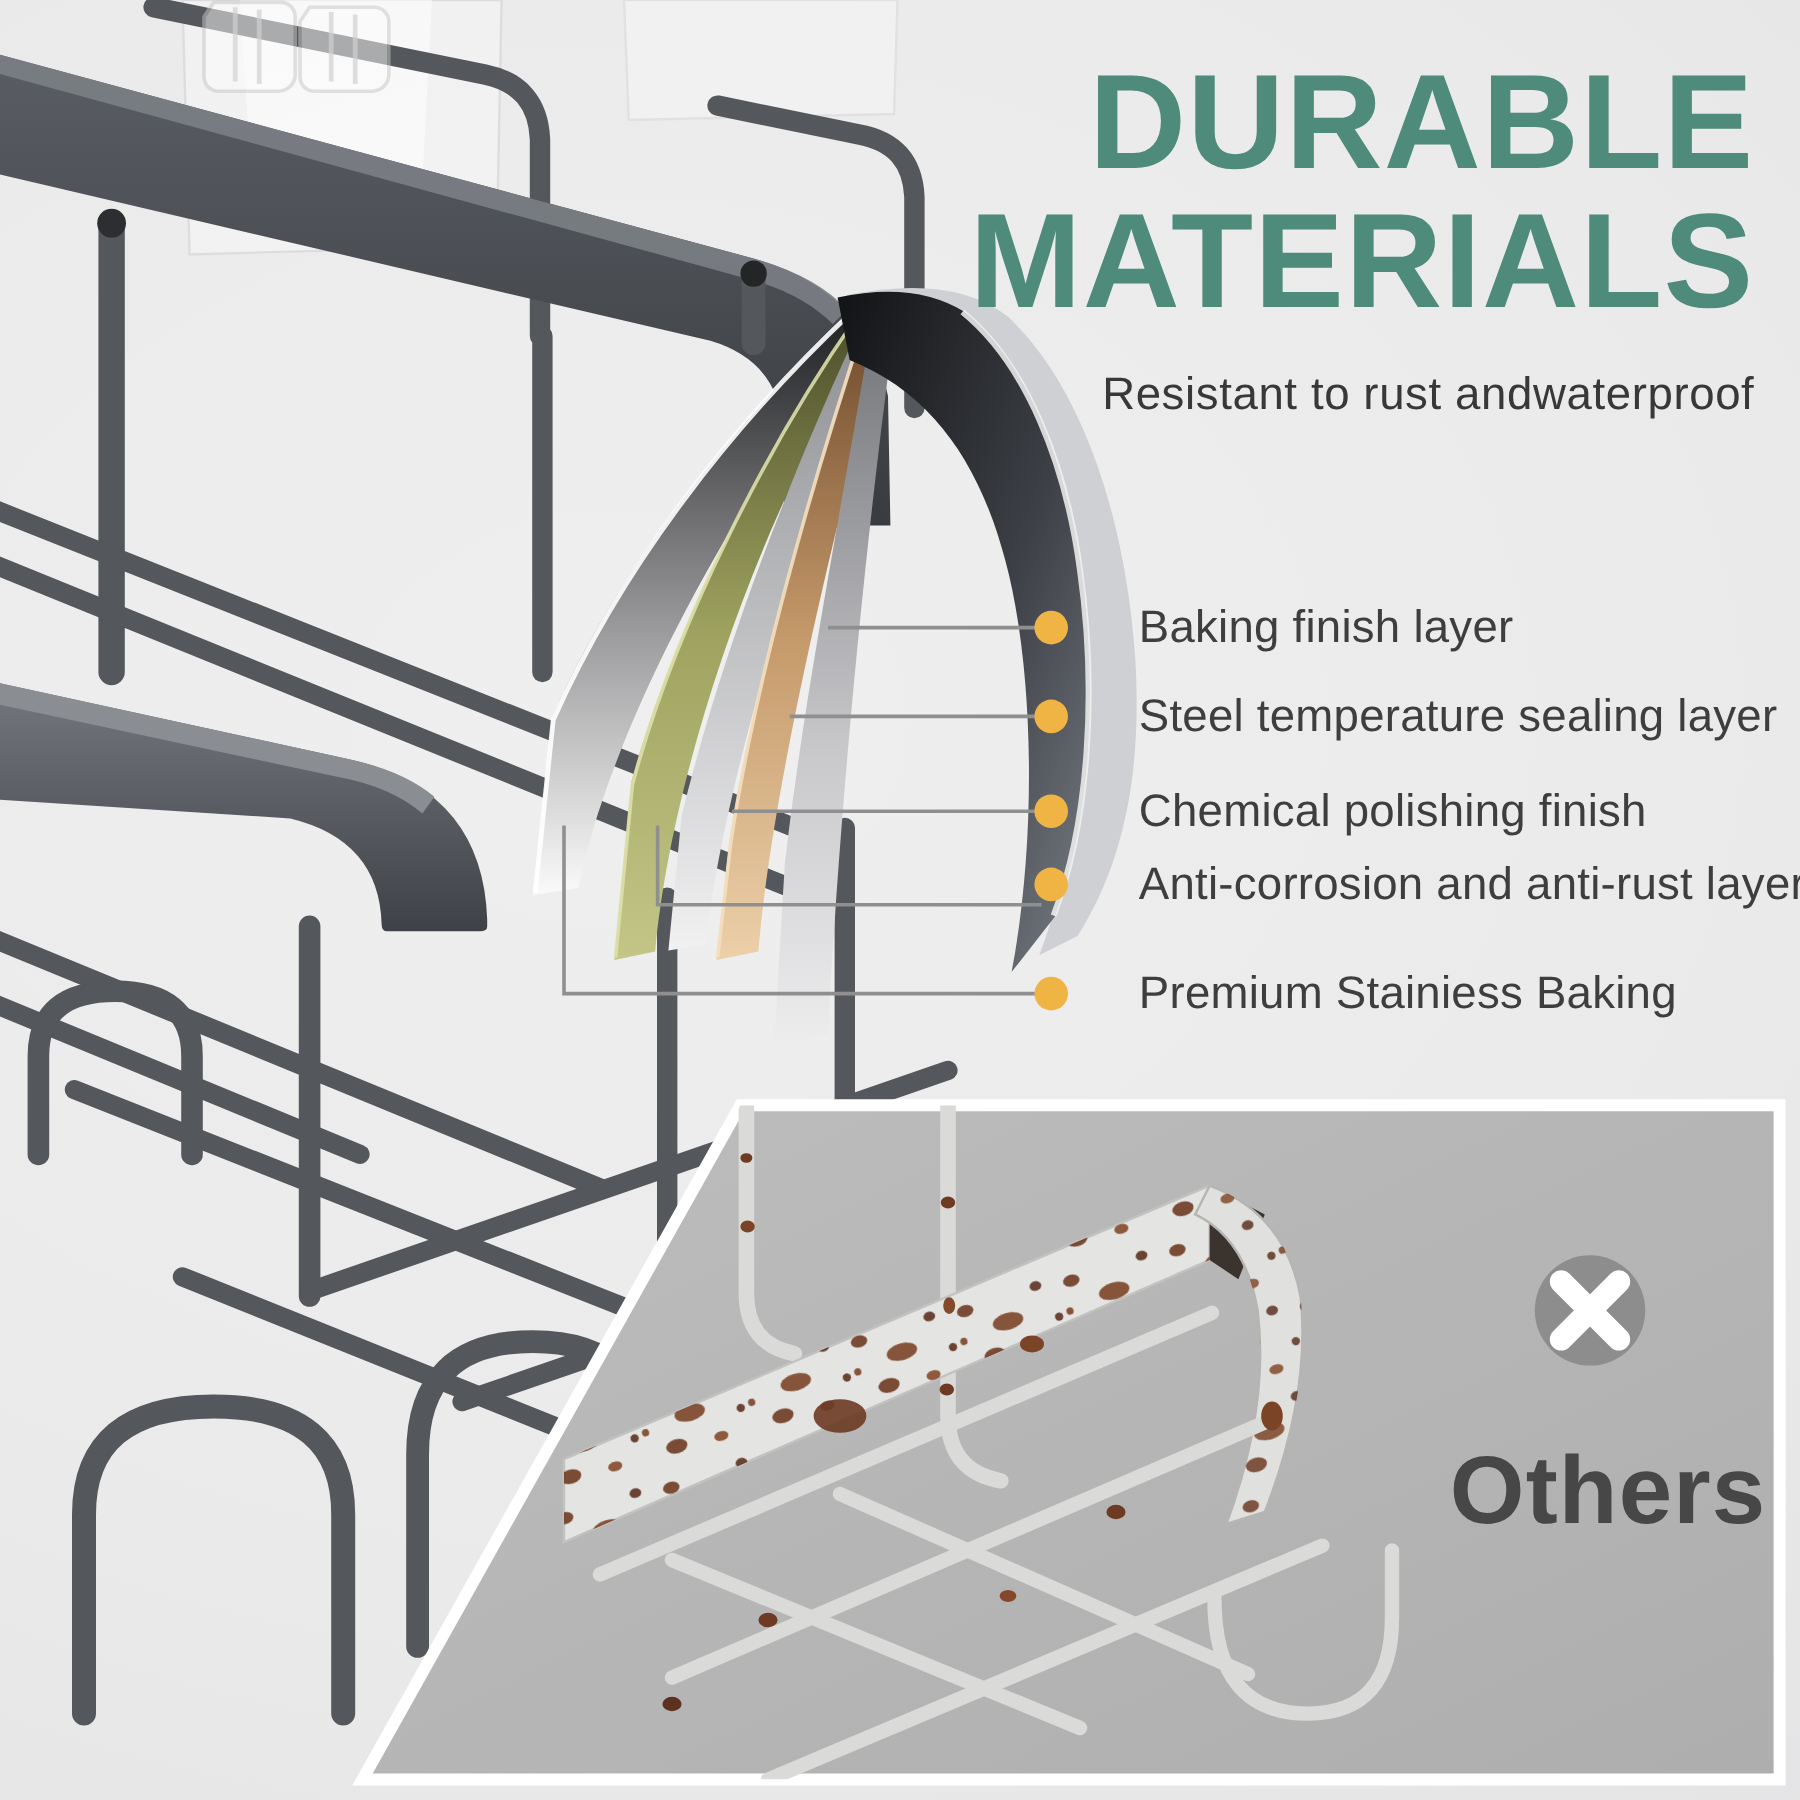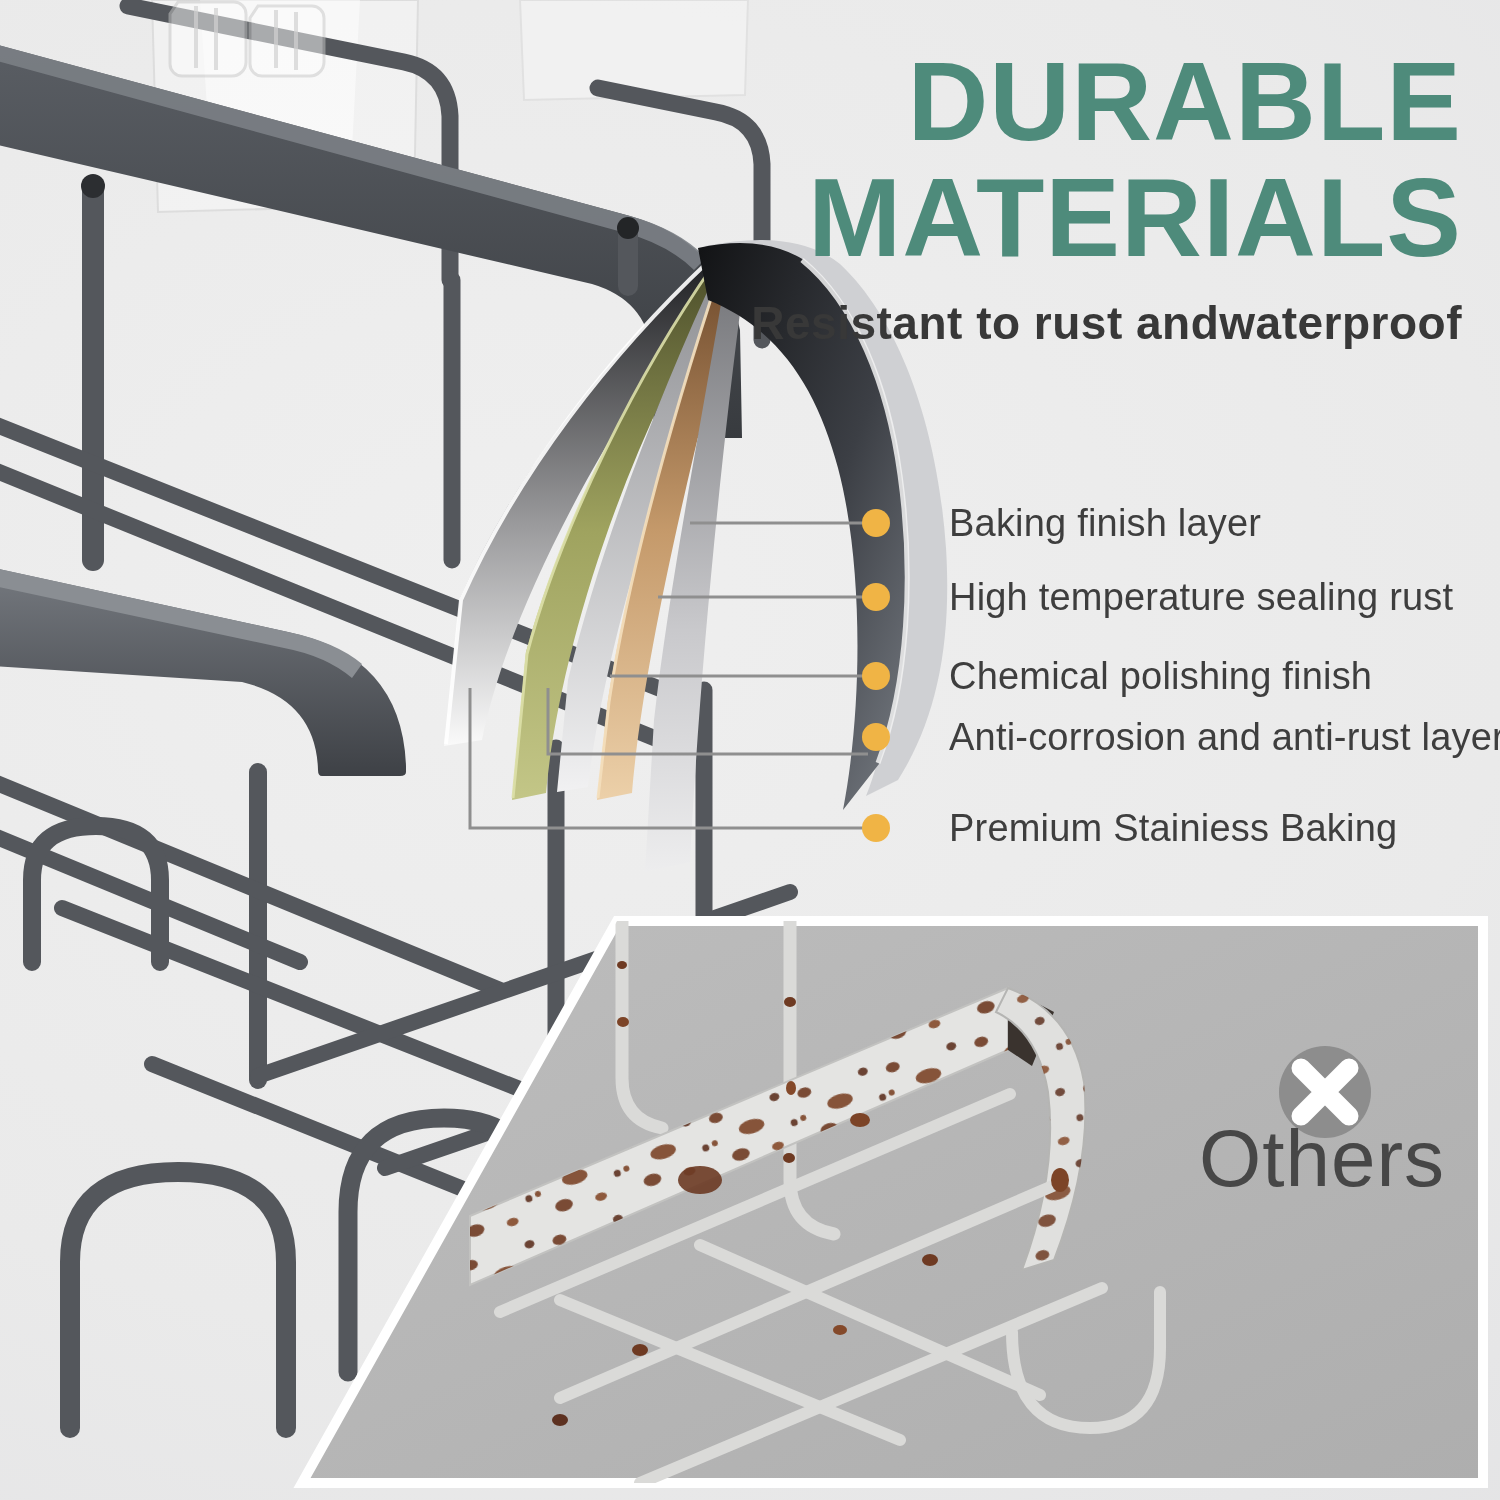--- a/index.html
+++ b/index.html
@@ -6,35 +6,35 @@
   .stage{
     position:relative;width:1500px;height:1500px;overflow:hidden;
     background:radial-gradient(120% 90% at 35% 40%, #efefef 0%, #eaeaea 55%, #e2e2e4 100%);
   }
   .title{
     position:absolute;right:38px;top:44px;text-align:right;
     color:var(--title-color,#4E8B7B);font-weight:bold;
     font-size:112px;line-height:116px;letter-spacing:1px;margin-left:24px;
   }
   .subtitle{
-    position:absolute;right:38px;top:296px;text-align:right;
-    color:#383838;font-weight:bold;font-size:46px;letter-spacing:.5px;
+    position:absolute;right:38px;top:308px;text-align:right;
+    color:#383838;font-weight:normal;font-size:38px;letter-spacing:.5px;
   }
   .callout-row{
     position:absolute;left:862px;height:54px;display:flex;align-items:center;gap:13px;
   }
   .callout-dot{
     width:28px;height:28px;border-radius:50%;background:var(--accent,#F0B445);flex:0 0 auto;
   }
   .callout-label{
     color:#3e3e3e;font-size:38px;font-weight:500;letter-spacing:.2px;white-space:nowrap;padding-left:46px;
   }
   .others-label{
-    position:absolute;left:1172px;top:1113px;width:300px;text-align:center;
-    color:#474747;font-weight:normal;font-size:80px;letter-spacing:1px;
+    position:absolute;left:1172px;top:1196px;width:300px;text-align:right;
+    color:#474747;font-weight:bold;font-size:80px;letter-spacing:1px;
   }
   svg{position:absolute;left:0;top:0;}
   .callout-line{stroke:var(--line-color,#8F8F8F);stroke-width:3;fill:none;}
   .wire{stroke:#54575c;fill:none;stroke-linecap:round;}
   .rustwire{stroke:#dadad8;fill:none;stroke-linecap:round;}
 </style>
 </head>
 <body>
 
 <div class="stage">
@@ -216,21 +216,21 @@
     <div>MATERIALS</div>
   </div>
   <div class="subtitle">Resistant to rust andwaterproof</div>
 
   <div class="callout-row" style="top:496px">
     <span class="callout-dot"></span>
     <span class="callout-label">Baking finish layer</span>
   </div>
   <div class="callout-row" style="top:570px">
     <span class="callout-dot"></span>
-    <span class="callout-label">High temperature sealing rust</span>
+    <span class="callout-label">Steel temperature sealing layer</span>
   </div>
   <div class="callout-row" style="top:649px">
     <span class="callout-dot"></span>
     <span class="callout-label">Chemical polishing finish</span>
   </div>
   <div class="callout-row" style="top:710px">
     <span class="callout-dot"></span>
     <span class="callout-label">Anti-corrosion and anti-rust layer</span>
   </div>
   <div class="callout-row" style="top:801px">

